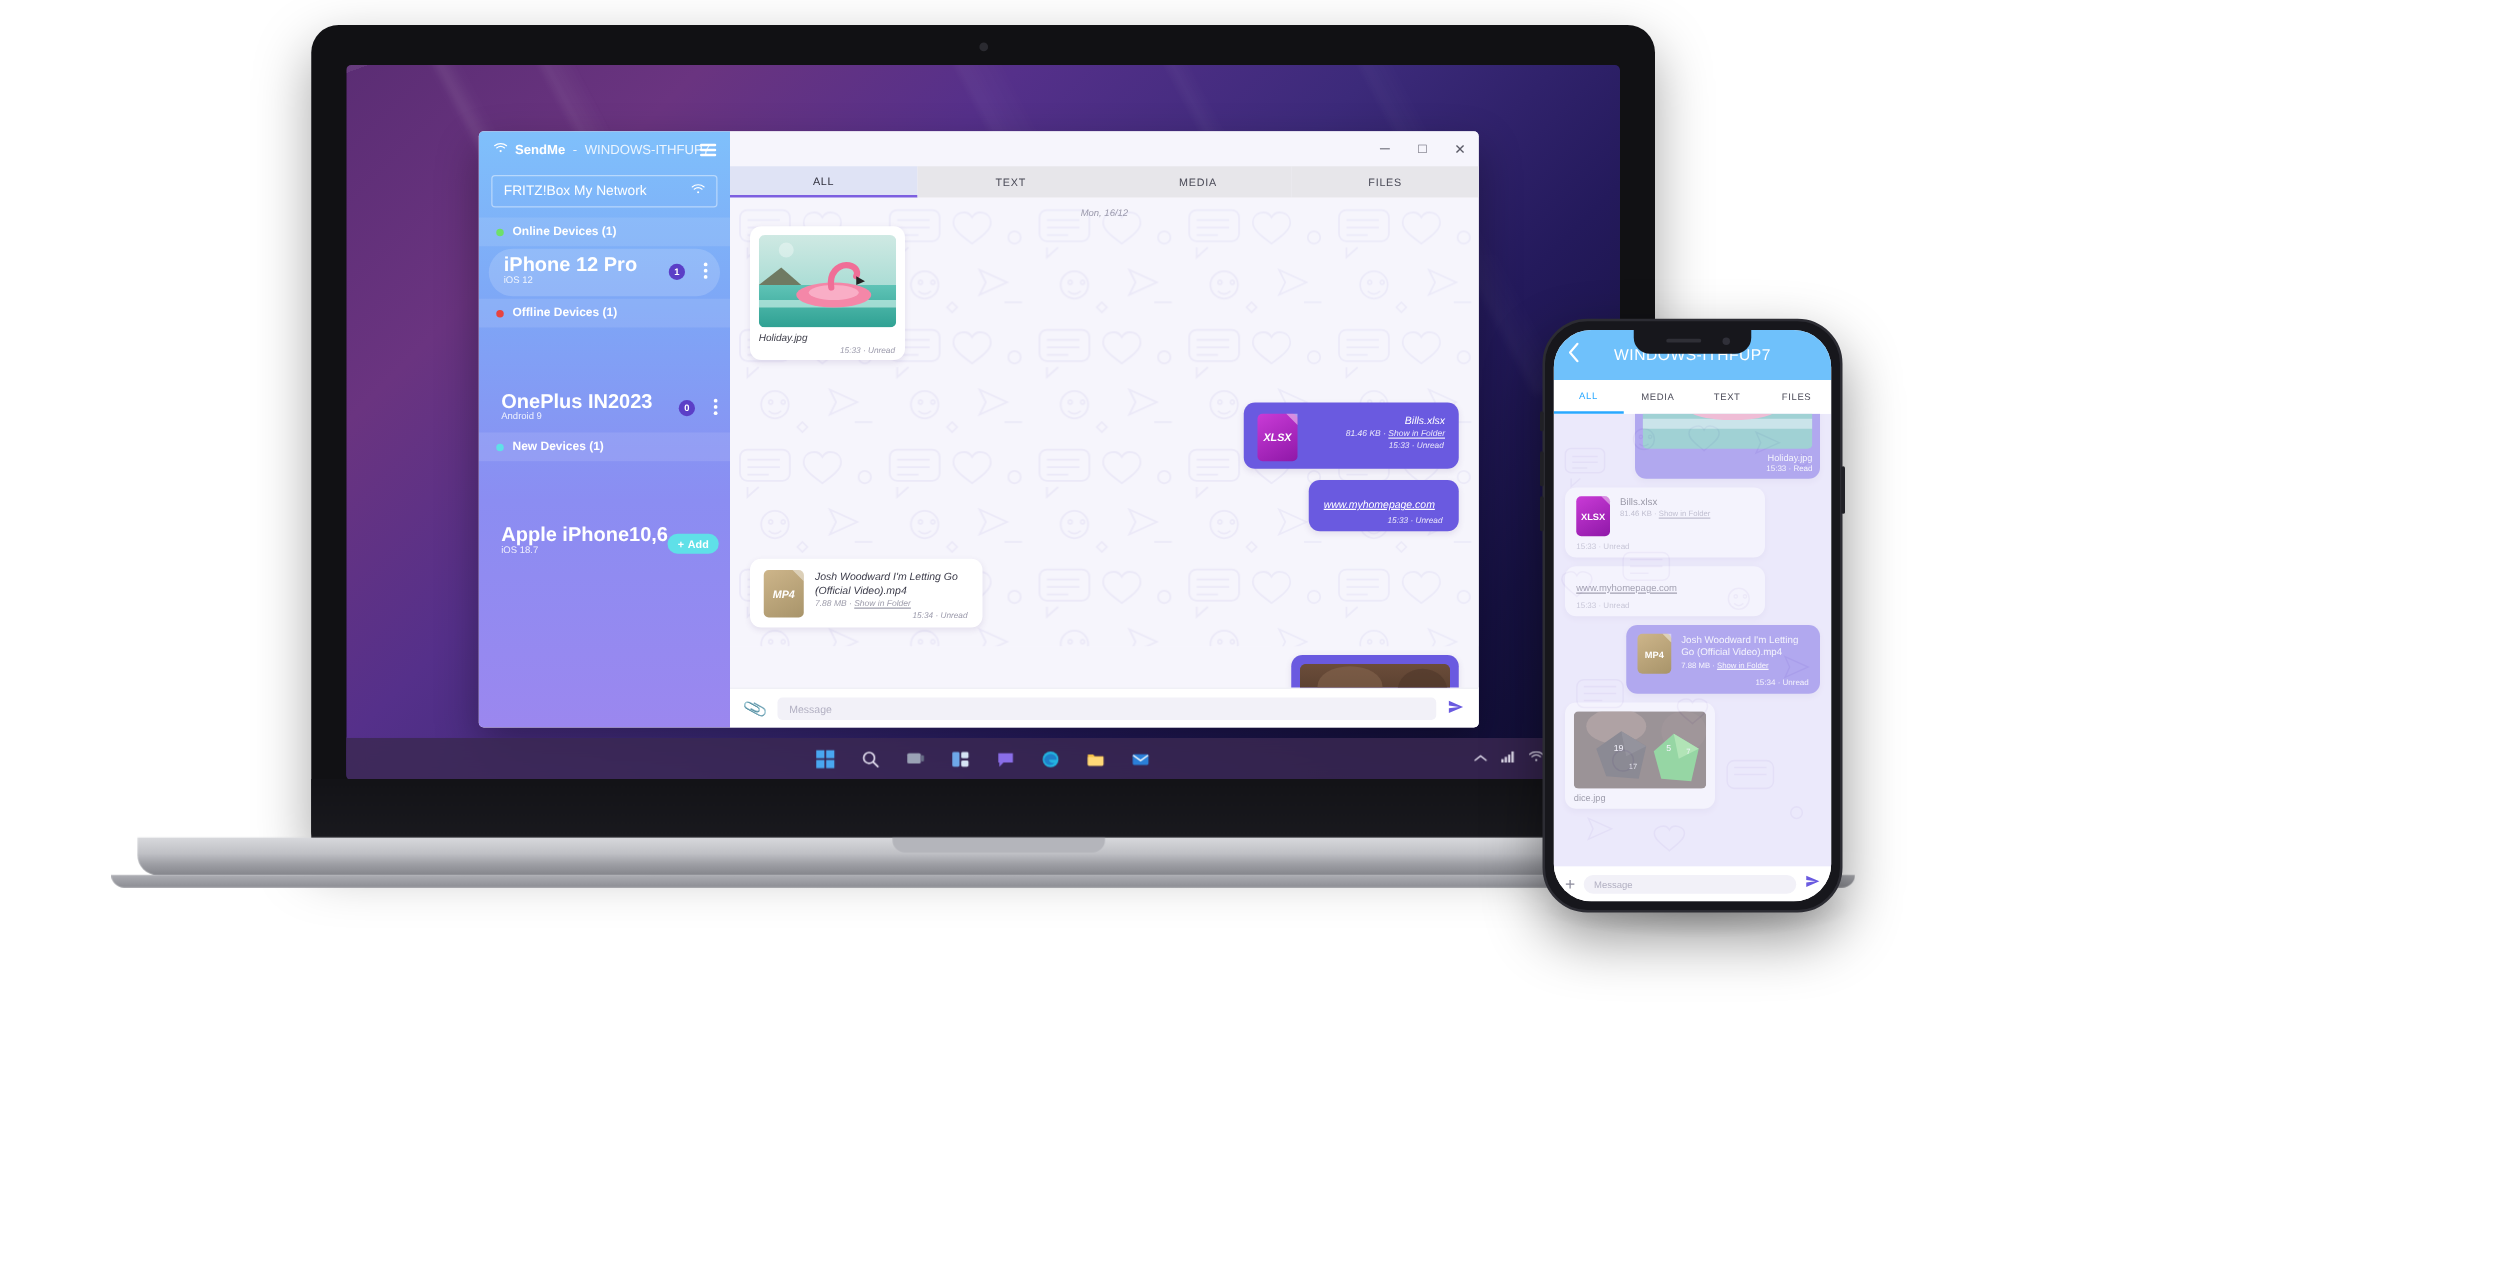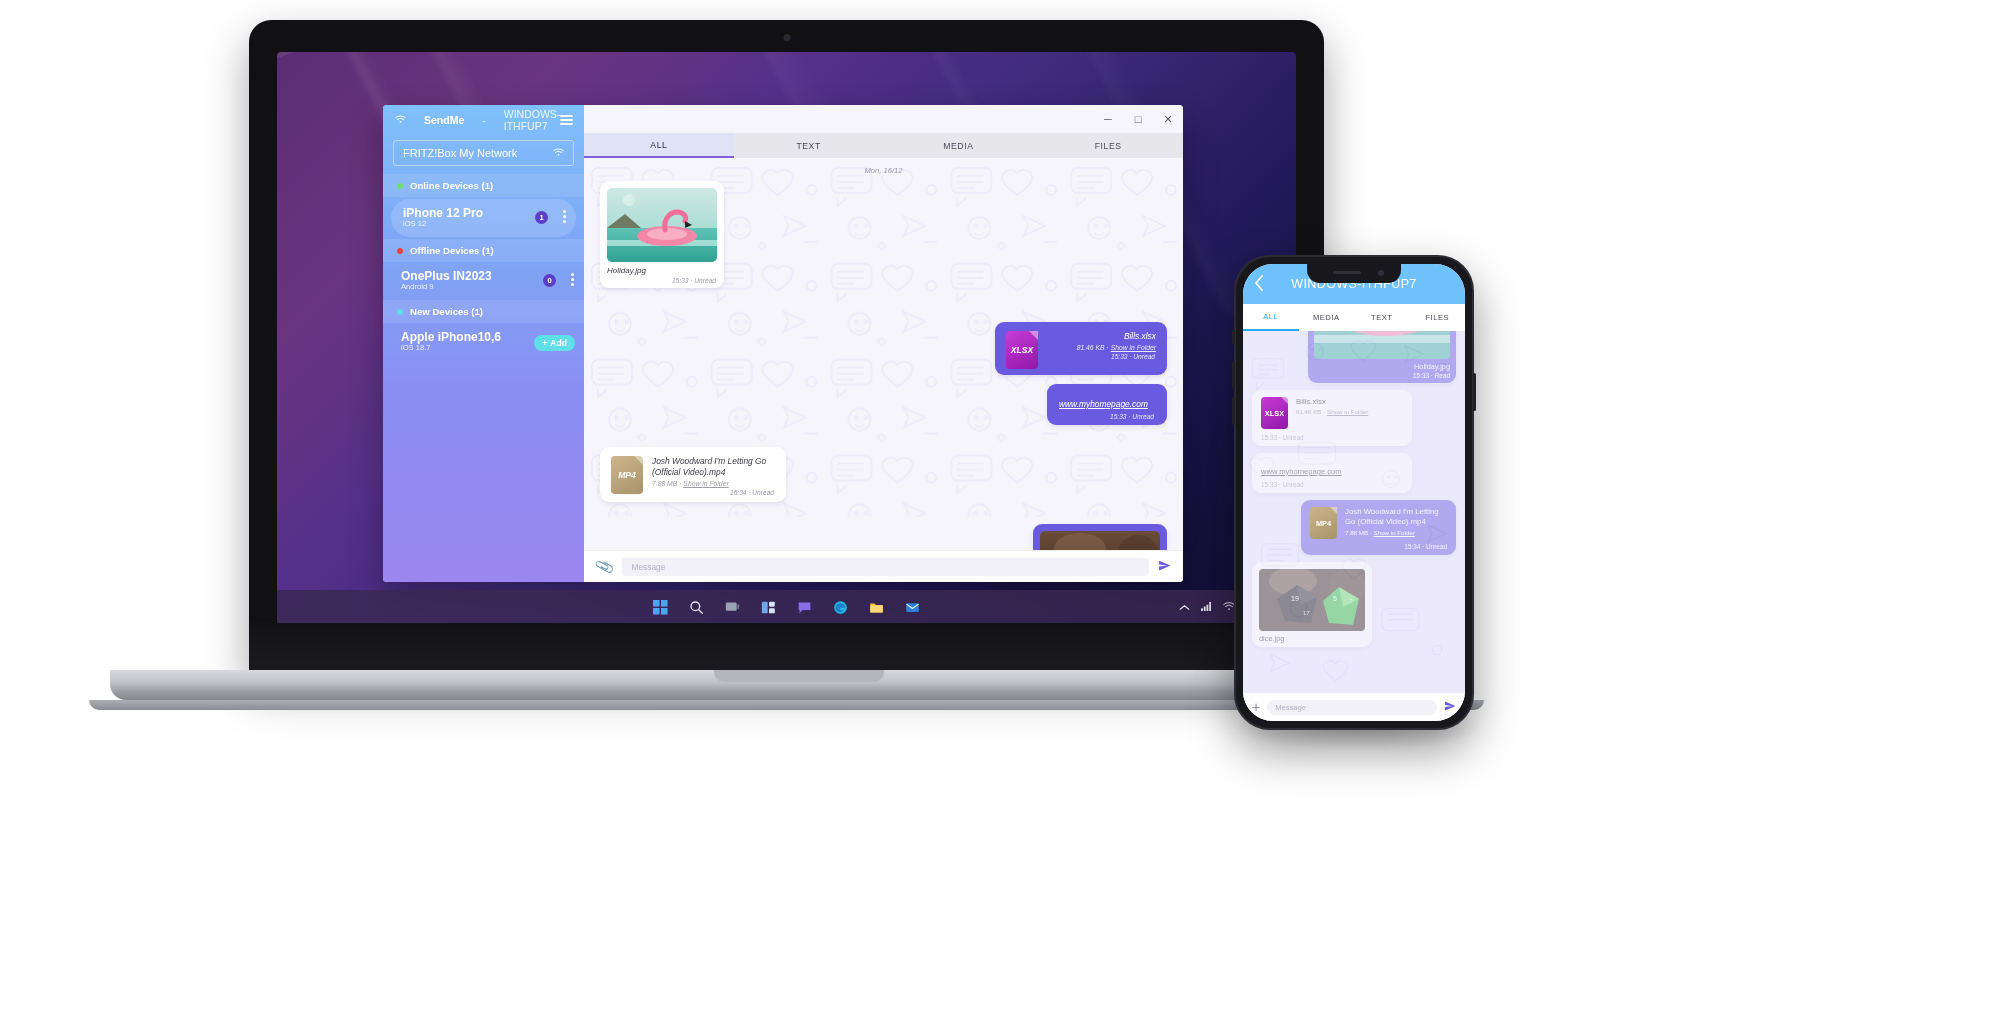--- a/index.html
+++ b/index.html
@@ -63,39 +63,39 @@
   
   .app {
     position:absolute; left:106px; top:53px; width:800px; height:477px;
     border-radius:4px; overflow:hidden;
     box-shadow:0 14px 34px rgba(0,0,0,.32);
     display:flex; background:#f5f4fb;
   }
   
   .sidebar { width:201px; background:linear-gradient(180deg,#7fc0fb 0%, #7ea6f6 30%, #8b8df2 62%, #9b87ef 100%); position:relative; }
   .sb-title {
-    height:30px; display:flex; align-items:center; padding:0 12px; gap:18px; color:#fff;
+    height:30px; display:flex; align-items:center; padding:0 12px; gap:6px; color:#fff;
     font-size:10.5px;
   }
   .sb-title .nm { font-weight:bold; }
   .sb-title .dev { opacity:.85; }
   .hamb { position:absolute; right:11px; top:10px; width:13px; height:10px; display:flex; flex-direction:column; justify-content:space-between; cursor:pointer; }
   .hamb i { display:block; height:1.6px; background:#fff; border-radius:2px; }
   .sb-net {
     margin:5px 10px 8px; height:26px; border:1px solid rgba(255,255,255,.45); border-radius:3px;
     display:flex; align-items:center; padding:0 9px; color:#fff; font-size:11px; justify-content:space-between;
   }
   .grp {
     height:23px; display:flex; align-items:center; gap:7px; padding:0 14px;
     color:#fff; font-size:9.6px; font-weight:bold; background:rgba(255,255,255,.10);
   }
   .dot { width:6px; height:6px; border-radius:50%; display:inline-block; }
-  .dev-row { position:relative; height:38px; display:flex; align-items:center; padding:0 12px 0 18px; color:#fff; }
+  .dev-row { position:relative; height:38px; display:flex; align-items:center; padding:0 12px 0 18px; color:#fff;margin-top:46px; }
   .dev-row.sel { background:rgba(255,255,255,.16); border-radius:19px; margin:2px 8px; padding-left:12px; }
-  .dev-name { font-size:12px; font-weight:bold; line-height:12px; }
+  .dev-name { font-size:16px; font-weight:bold; line-height:12px; }
   .dev-os { font-size:7.6px; opacity:.85; line-height:10px; }
   .badge { position:absolute; right:28px; top:12px; width:13px; height:13px; border-radius:50%; background:#5b3fc7; color:#fff; font-size:7.5px; display:flex; align-items:center; justify-content:center; font-weight:bold; }
   .kebab { position:absolute; right:10px; top:11px; width:3px; display:flex; flex-direction:column; gap:2px; cursor:pointer; }
   .kebab i { width:3px; height:3px; border-radius:50%; background:#fff; display:block; }
   .addbtn { position:absolute; right:9px; top:12px; background:#5fe0e8; color:#fff; font-size:8.6px; font-weight:bold;
     border-radius:10px; padding:3px 8px; display:flex; gap:3px; align-items:center; cursor:pointer; }
 
   
   .chat { flex:1; position:relative; background:#f6f5fc; display:flex; flex-direction:column; }
   .win-ctl { position:absolute; right:0; top:0; height:28px; display:flex; z-index:5; }

